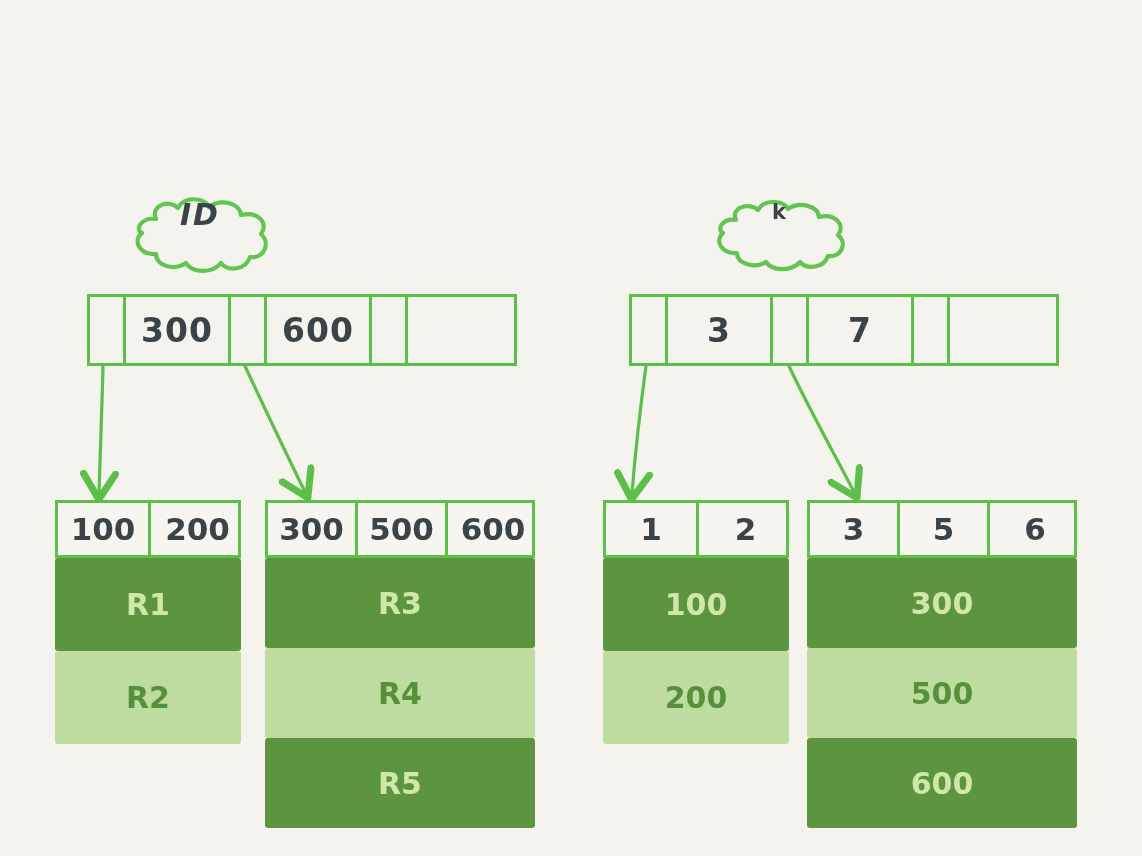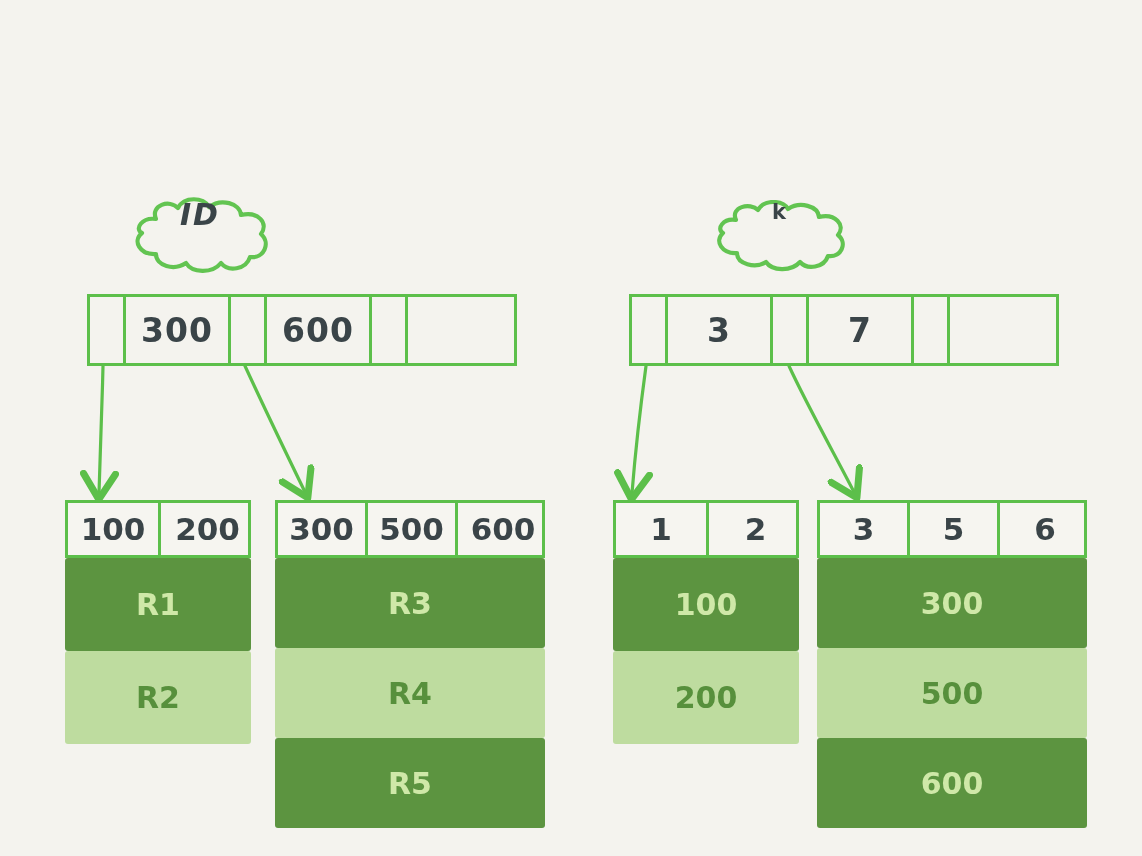--- a/index.html
+++ b/index.html
@@ -66,21 +66,20 @@
     letter-spacing: 1px;
   }
   .inode .cell:last-child { border-right: none; }
   .inode .ptr  { flex: 0 0 36px; }
   .inode .key  { flex: 0 0 105px; }
   .inode .keywide { flex: 1 1 auto; }
 
   
   .leaf {
     position: absolute;
-    margin-left: 10px;
   }
   .leaf-keys {
     display: flex;
     box-sizing: border-box;
     border: 3px solid #5cbf4a;
     background: #f6f5f0;
   }
   .leaf-keys .kcell {
     box-sizing: border-box;
     border-right: 3px solid #5cbf4a;

